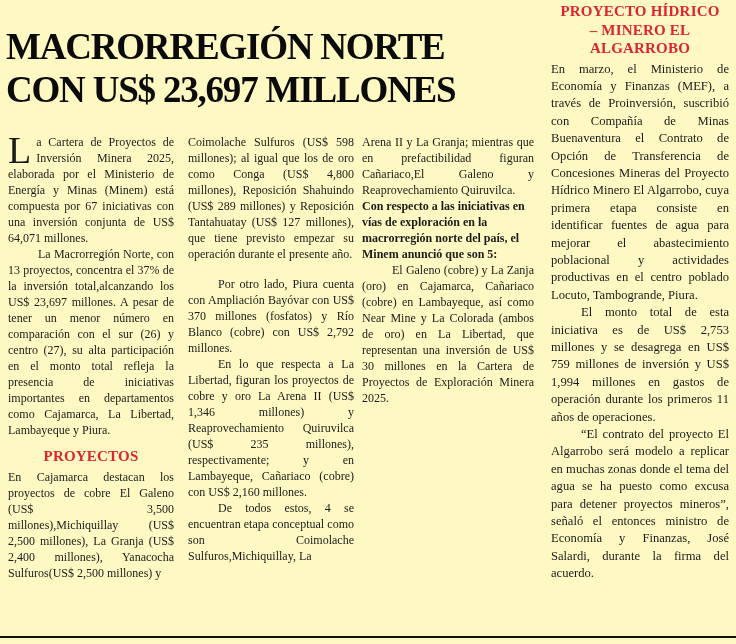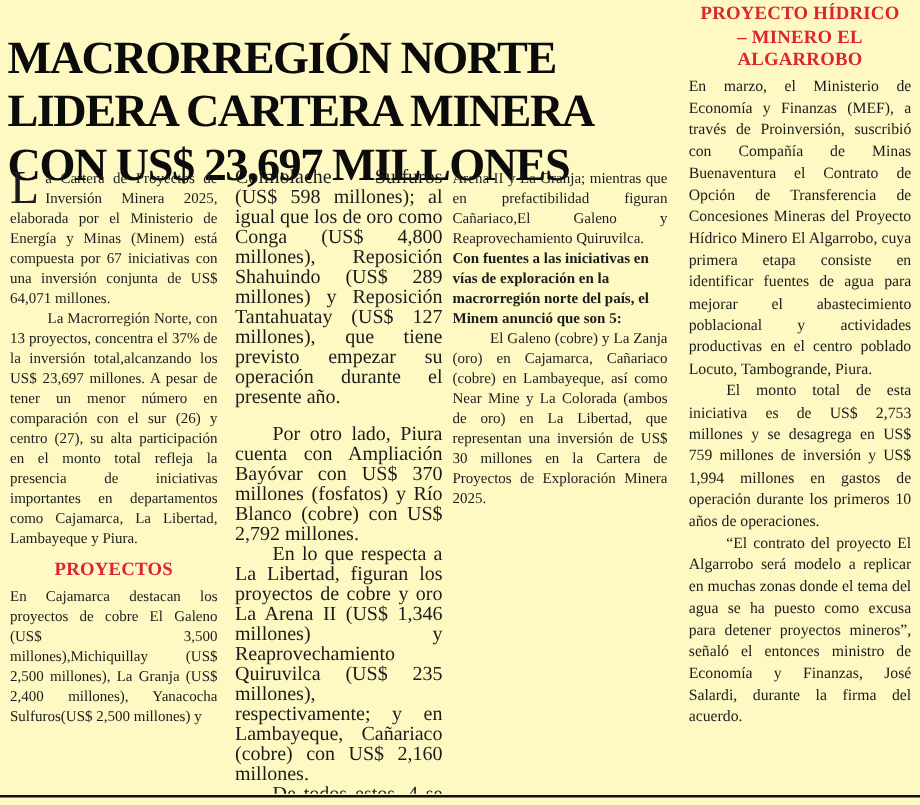--- a/index.html
+++ b/index.html
@@ -22,21 +22,21 @@
   .headline .hl-line{white-space:nowrap;}
   
   .col{
     position:absolute;top:134px;height:501px;
     text-align:justify;
     overflow:hidden;
     hyphens:auto;
     -webkit-hyphens:auto;
   }
   .col-1{left:8px;width:166px;font-size:12px;line-height:16px;}
-  .col-2{left:188px;width:166px;font-size:16px;line-height:16px;}
+  .col-2{left:188px;width:166px;font-size:12px;line-height:16px;}
   .col-3{left:362px;width:172px;font-size:12px;line-height:16px;}
   .col-4{left:551px;width:178px;top:0;height:627px;font-size:12.6px;line-height:17.4px;}
   .para{margin:0;padding:0;}
   .indent{text-indent:30px;}
   .gap{margin-top:14px;}
   .bold-para{font-weight:bold;text-align:left;}
   .col-heading{
     color:var(--accent,#dc2433);
     font-weight:bold;
     text-align:center;
@@ -56,43 +56,42 @@
     background:var(--rule,#111111);
   }
 </style>
 </head>
 <body>
 
 <div class="page">
 
   <h1 class="headline">
     <div class="hl-line">MACRORREGIÓN NORTE</div>
-    <div class="hl-line">LIDERA CARTERA MINERA</div>
     <div class="hl-line">CON US$ 23,697 MILLONES</div>
   </h1>
 
   <div class="col col-1">
       <p class="para"><span class="dropcap">L</span>a Cartera de Proyectos de Inversión Minera 2025, elaborada por el Ministerio de Energía y Minas (Minem) está compuesta por 67 iniciativas con una inversión conjunta de US$ 64,071 millones.</p>
       <p class="para indent">La Macrorregión Norte, con 13 proyectos, concentra el 37% de la inversión total,alcanzando los US$ 23,697 millones. A pesar de tener un menor número en comparación con el sur (26) y centro (27), su alta participación en el monto total refleja la presencia de iniciativas importantes en departamentos como Cajamarca, La Libertad, Lambayeque y Piura.</p>
       <h2 class="col-heading gap">PROYECTOS</h2>
       <p class="para">En Cajamarca destacan los proyectos de cobre El Galeno (US$ 3,500 millones),Michiquillay (US$ 2,500 millones), La Granja (US$ 2,400 millones), Yanacocha Sulfuros(US$ 2,500 millones) y</p>
     </div>
   <div class="col col-2">
       <p class="para">Coimolache Sulfuros (US$ 598 millones); al igual que los de oro como Conga (US$ 4,800 millones), Reposición Shahuindo (US$ 289 millones) y Reposición Tantahuatay (US$ 127 millones), que tiene previsto empezar su operación durante el presente año.</p>
       <p class="para indent gap">Por otro lado, Piura cuenta con Ampliación Bayóvar con US$ 370 millones (fosfatos) y Río Blanco (cobre) con US$ 2,792 millones.</p>
       <p class="para indent">En lo que respecta a La Libertad, figuran los proyectos de cobre y oro La Arena II (US$ 1,346 millones) y Reaprovechamiento Quiruvilca (US$ 235 millones), respectivamente; y en Lambayeque, Cañariaco (cobre) con US$ 2,160 millones.</p>
       <p class="para indent">De todos estos, 4 se encuentran etapa conceptual como son Coimolache Sulfuros,Michiquillay, La</p>
     </div>
   <div class="col col-3">
       <p class="para">Arena II y La Granja; mientras que en prefactibilidad figuran Cañariaco,El Galeno y Reaprovechamiento Quiruvilca.</p>
-      <p class="para bold-para">Con fuentes a las iniciativas en vías de exploración en la macrorregión norte del país, el Minem anunció que son 5:</p>
+      <p class="para bold-para">Con respecto a las iniciativas en vías de exploración en la macrorregión norte del país, el Minem anunció que son 5:</p>
       <p class="para indent">El Galeno (cobre) y La Zanja (oro) en Cajamarca, Cañariaco (cobre) en Lambayeque, así como Near Mine y La Colorada (ambos de oro) en La Libertad, que representan una inversión de US$ 30 millones en la Cartera de Proyectos de Exploración Minera 2025.</p>
     </div>
   <div class="col col-4">
       <h2 class="col-heading">PROYECTO HÍDRICO – MINERO EL ALGARROBO</h2>
       <p class="para">En marzo, el Ministerio de Economía y Finanzas (MEF), a través de Proinversión, suscribió con Compañía de Minas Buenaventura el Contrato de Opción de Transferencia de Concesiones Mineras del Proyecto Hídrico Minero El Algarrobo, cuya primera etapa consiste en identificar fuentes de agua para mejorar el abastecimiento poblacional y actividades productivas en el centro poblado Locuto, Tambogrande, Piura.</p>
-      <p class="para indent">El monto total de esta iniciativa es de US$ 2,753 millones y se desagrega en US$ 759 millones de inversión y US$ 1,994 millones en gastos de operación durante los primeros 10 años de operaciones.</p>
+      <p class="para indent">El monto total de esta iniciativa es de US$ 2,753 millones y se desagrega en US$ 759 millones de inversión y US$ 1,994 millones en gastos de operación durante los primeros 11 años de operaciones.</p>
       <p class="para indent">“El contrato del proyecto El Algarrobo será modelo a replicar en muchas zonas donde el tema del agua se ha puesto como excusa para detener proyectos mineros”, señaló el entonces ministro de Economía y Finanzas, José Salardi, durante la firma del acuerdo.</p>
     </div>
 
   <div class="bottom-rule"></div>
 
 </div>
 
 </body></html>

